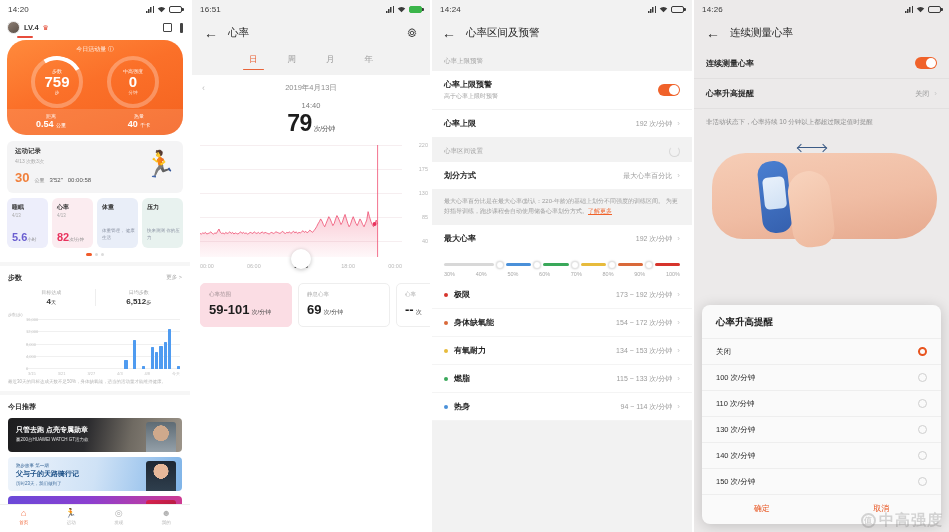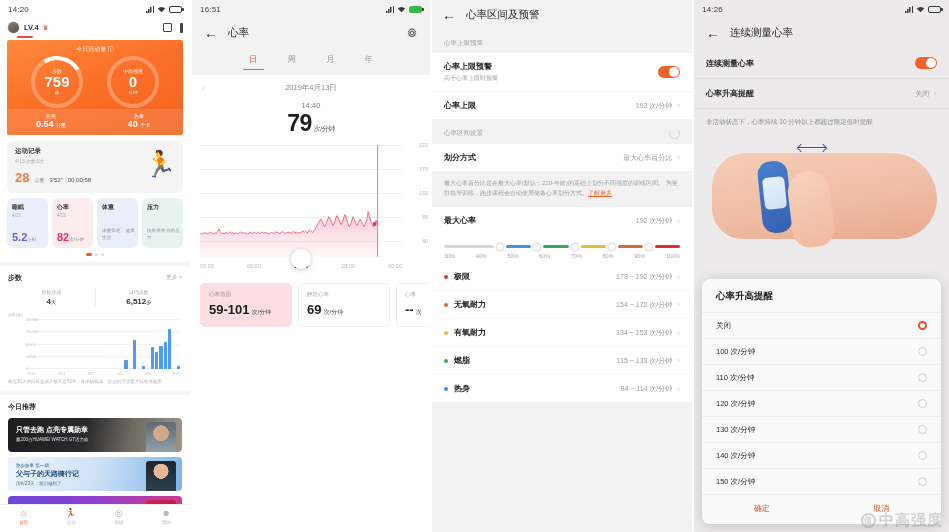--- a/index.html
+++ b/index.html
@@ -44,21 +44,21 @@
   .avatar { width:13px; height:13px; border-radius:50%;
      background:linear-gradient(145deg,#8d7f74,#5b5048); border:1px solid #e4e4e4; }
   .lv { font-size:7.5px; font-weight:bold; color:#333; }
   .crown { color:#e3452f; font-size:7px; }
   .p1-head-ic { display:flex; gap:8px; align-items:center; color:#333; }
   .hic { width:9px; height:9px; border:1.2px solid #444; border-radius:1px; }
   .hic2 { width:3px; height:10px; background:#444; border-radius:1px; }
   .underline-red { width:16px; height:1.5px; background:#e74c3c; border-radius:1px; margin-left:17px; margin-top:-4px;}
 
   .hero {
-    margin:2px 7px 0; border-radius:2px; height:95px;
+    margin:2px 7px 0; border-radius:19px; height:95px;
     background:linear-gradient(160deg,#ff8a3c 0%,#fb7029 45%,#f4621f 100%);
     position:relative; overflow:hidden; color:#fff;
   }
   .hero-title { text-align:center; font-size:6px; padding-top:5px; opacity:.92; }
   .rings { display:flex; justify-content:space-around; padding:2px 12px 0; }
   .ring { width:52px; height:52px; border-radius:50%;
      border:4px solid rgba(255,255,255,.28); display:flex; flex-direction:column;
      align-items:center; justify-content:center; position:relative; }
   .ring.r1::before{
      content:""; position:absolute; inset:-4px; border-radius:50%;
@@ -311,33 +311,33 @@
             </div>
           </div>
         </div>
       </div>
 
       <div class="rec-card">
         <div class="rec-ghost">🏃</div>
         <div class="rec-t">运动记录</div>
         <div class="rec-s">4/13  次数3次</div>
         <div class="rec-row">
-          <span class="rec-big">28</span>
+          <span class="rec-big">30</span>
           <span class="rec-u">公里</span>
           <span class="rec-m">3'52"</span>
           <span class="rec-m">00:00:58</span>
         </div>
       </div>
 
       <div class="mini-row">
         <div class="mini m-sleep">
           <div class="mini-t">睡眠</div>
           <div class="mini-d">4/13</div>
           <div class="mini-v">
-            <span>5.2</span><small>小时</small>
+            <span>5.6</span><small>小时</small>
           </div>
         </div>
         <div class="mini m-hr">
           <div class="mini-t">心率</div>
           <div class="mini-d">4/13</div>
           <div class="mini-v">
             <span>82</span><small>次/分钟</small>
           </div>
         </div>
         <div class="mini m-wt">
@@ -580,20 +580,30 @@
           <div class="hc-l">心率</div>
           <div class="hc-v">
             <span>--</span><small>次</small>
           </div>
         </div>
       </div>
     </div>
   </div>
 
   <div class="panel p3">
+    <div class="statusbar">
+      <span>14:24</span>
+      <span class="sb-icons">
+        <span class="ico-signal"></span>
+        <svg class="ico-wifi" viewBox="0 0 12 9">
+            <path d="M6 8.2 1 3.3a7 7 0 0 1 10 0z" fill="#3a3a3a"></path>
+          </svg>
+        <span class="ico-batt"></span>
+      </span>
+    </div>
 
     <div class="navbar">
       <span class="back">←</span>
       <span class="nav-t">心率区间及预警</span>
     </div>
 
     <div class="grp-h">心率上限预警</div>
     <div class="list">
       <div class="row">
         <div class="row-l">
@@ -671,21 +681,21 @@
           <span class="zname">极限</span>
         </div>
         <div class="row-r">
           <span class="zval">173 ~ 192 次/分钟</span>
           <span class="chevr">›</span>
         </div>
       </div>
       <div class="zrow">
         <div class="zl">
           <span class="zdot" style="background:#d9693a"></span>
-          <span class="zname">无氧耐力</span>
+          <span class="zname">身体缺氧能</span>
         </div>
         <div class="row-r">
           <span class="zval">154 ~ 172 次/分钟</span>
           <span class="chevr">›</span>
         </div>
       </div>
       <div class="zrow">
         <div class="zl">
           <span class="zdot" style="background:#e7bb3c"></span>
           <span class="zname">有氧耐力</span>
@@ -765,24 +775,20 @@
       </div>
       <div class="opt">
         <span class="opt-l">100 次/分钟</span>
         <span class="radio"></span>
       </div>
       <div class="opt">
         <span class="opt-l">110 次/分钟</span>
         <span class="radio"></span>
       </div>
       <div class="opt">
-        <span class="opt-l">120 次/分钟</span>
-        <span class="radio"></span>
-      </div>
-      <div class="opt">
         <span class="opt-l">130 次/分钟</span>
         <span class="radio"></span>
       </div>
       <div class="opt">
         <span class="opt-l">140 次/分钟</span>
         <span class="radio"></span>
       </div>
       <div class="opt">
         <span class="opt-l">150 次/分钟</span>
         <span class="radio"></span>

